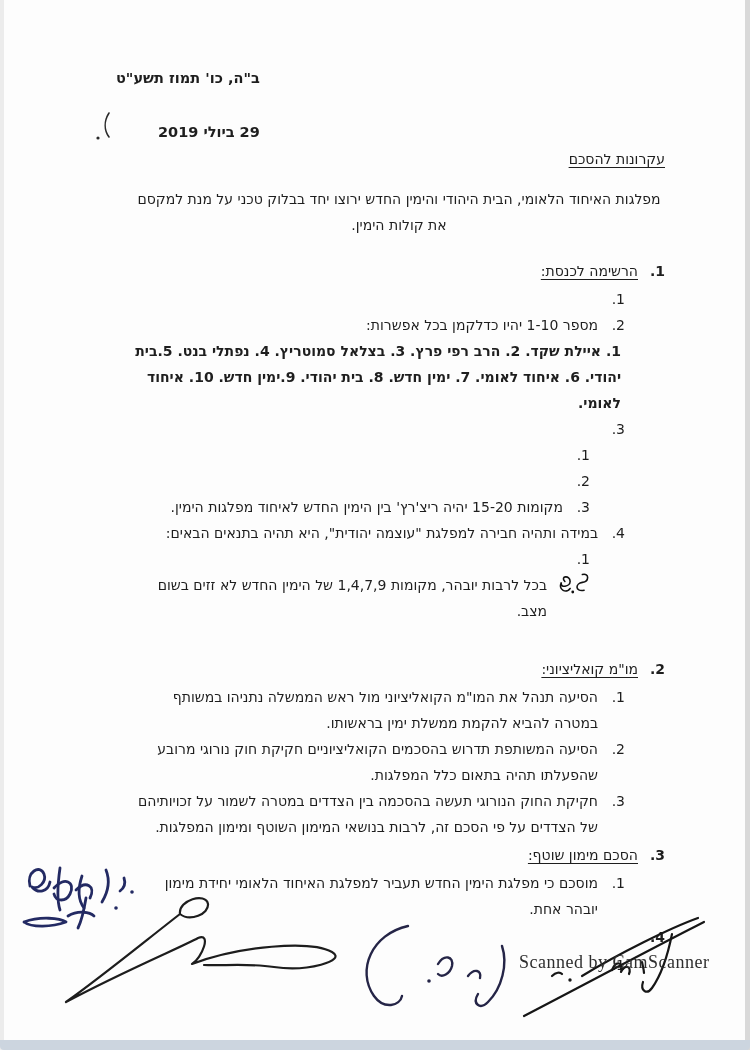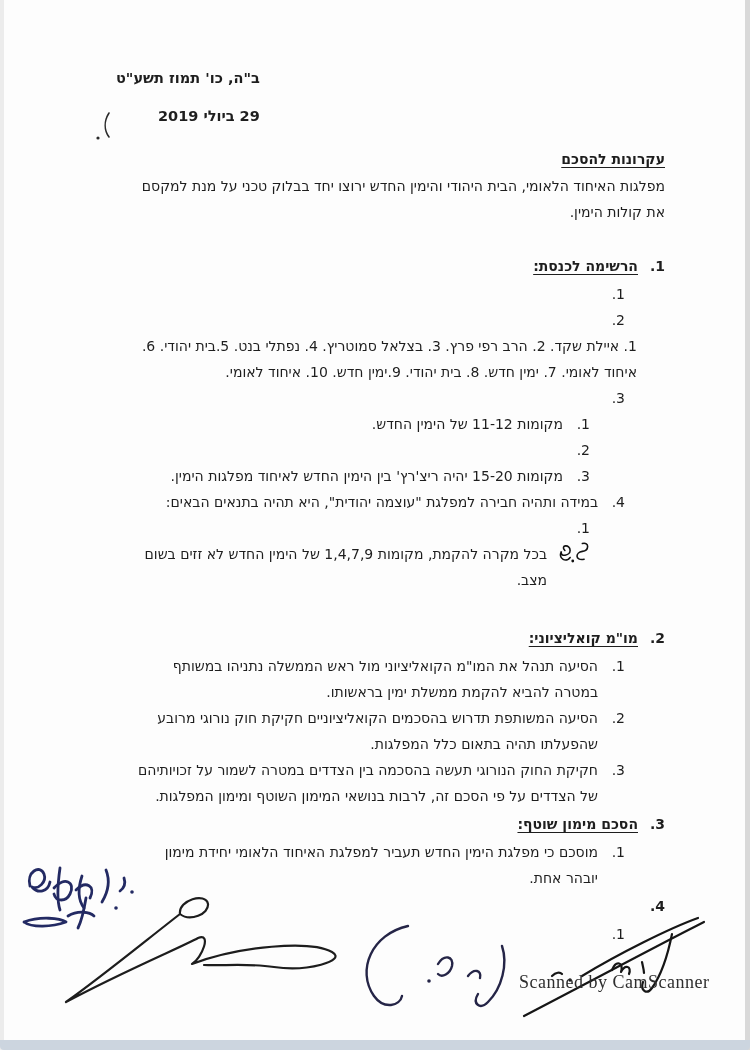--- a/index.html
+++ b/index.html
@@ -9,45 +9,45 @@
     font-family:"DejaVu Sans","Liberation Sans",sans-serif;
     color:#1e1e1e;
   }
   
   .edge-left{position:absolute;left:0;top:0;width:4px;height:100%;background:#ececec;}
   .edge-right{position:absolute;right:0;top:0;width:5px;height:100%;background:#d9d9d9;}
   .edge-bottom{position:absolute;left:0;right:0;bottom:0;height:10px;background:#ccd5df;border-radius:0 0 4px 4px;}
 
   
   .date-block{position:absolute;left:116px;top:68px;direction:rtl;text-align:right;font-weight:bold;font-size:14.5px;line-height:20px;}
-  .date-block .line2{margin-top:18px;text-align:right;}
+  .date-block .line2{margin-top:34px;text-align:right;}
 
   
   .content{position:absolute;top:146px;right:85px;width:532px;direction:rtl;font-size:14px;line-height:26px;}
-  .doc-title{font-weight:bold;text-decoration:underline;text-underline-offset:3px;margin-bottom:1px;}
-  .intro{margin-bottom:28px;}
+  .doc-title{font-weight:normal;text-decoration:underline;text-underline-offset:3px;margin-bottom:14px;}
+  .intro{margin-bottom:20px;text-align:center;}
   .row{display:flex;gap:7px;align-items:flex-start;}
   .num{min-width:20px;text-align:right;flex-shrink:0;}
   .b{font-weight:bold;}
-  .head{font-weight:bold;text-decoration:underline;text-underline-offset:3px;}
+  .head{font-weight:normal;text-decoration:underline;text-underline-offset:3px;}
   .l2{margin-right:40px;}
   .l3{margin-right:75px;}
-  .names{margin-right:28px;width:497px;}
+  .names{margin-right:44px;width:497px;font-weight:bold;}
   .sec2gap{margin-top:32px;}
   .secgap{margin-top:2px;}
   .headrow{margin-bottom:2px;}
   .mark-holder{min-width:36px;height:26px;position:relative;}
   .mark-holder svg{position:absolute;top:-1px;right:0;}
 
   
   .ink{position:absolute;pointer-events:none;}
   .sig path{fill:none;stroke-linecap:round;stroke-linejoin:round;}
 
   
-  .camscanner{position:absolute;left:519px;top:972px;font-family:"Liberation Serif","DejaVu Serif",serif;font-size:18px;color:#2e2e2e;letter-spacing:0.5px;}
+  .camscanner{position:absolute;left:519px;top:952px;font-family:"Liberation Serif","DejaVu Serif",serif;font-size:18px;color:#2e2e2e;letter-spacing:0.5px;}
 </style>
 </head>
 <body>
 
 <div id="canvas">
 
   <div class="date-block">
     <div>ב"ה, כו' תמוז תשע"ט</div>
     <div class="line2">29 ביולי 2019</div>
   </div>
@@ -65,28 +65,28 @@
 
     <div class="row headrow">
       <span class="num b">1.</span>
       <span class="head">הרשימה לכנסת:</span>
     </div>
     <div class="row l2">
       <span class="num">1.</span>
     </div>
     <div class="row l2">
       <span class="num">2.</span>
+      <span>מספר 1-10 יהיו כדלקמן בכל אפשרות:</span>
     </div>
     <div class="names">1. איילת שקד. 2. הרב רפי פרץ. 3. בצלאל סמוטריץ. 4. נפתלי בנט. 5.בית יהודי. 6. איחוד לאומי. 7. ימין חדש. 8. בית יהודי. 9.ימין חדש. 10. איחוד לאומי.</div>
     <div class="row l2">
       <span class="num">3.</span>
     </div>
     <div class="row l3">
       <span class="num">1.</span>
-      <span>מקומות 11-12 של הימין החדש.</span>
     </div>
     <div class="row l3">
       <span class="num">2.</span>
     </div>
     <div class="row l3">
       <span class="num">3.</span>
       <span>מקומות 15-20 יהיה ריצ'רץ' בין הימין החדש לאיחוד מפלגות הימין.</span>
     </div>
     <div class="row l2">
       <span class="num">4.</span>
@@ -96,21 +96,21 @@
       <span class="num">1.</span>
     </div>
     <div class="row l3">
       <span class="num mark-holder">
         <svg width="38" height="28" viewBox="0 0 42 32">
           <path d="M34,4 C42,2 42,12 34,13 C26,14 25,24 36,22" fill="none" stroke="#111" stroke-width="1.8" stroke-linecap="round"></path>
           <path d="M14,12 C8,6 20,4 20,12 C20,18 8,20 10,13 C6,22 16,26 20,20" fill="none" stroke="#111" stroke-width="1.8" stroke-linecap="round"></path>
           <circle cx="23" cy="24" r="1.6" fill="#111"></circle>
         </svg>
       </span>
-      <span>בכל מקרה להקמת, מקומות 1,4,7,9 של הימין החדש לא זזים בשום מצב.</span>
+      <span>בכל לרבות יובהר, מקומות 1,4,7,9 של הימין החדש לא זזים בשום מצב.</span>
     </div>
 
     <div class="row headrow sec2gap">
       <span class="num b">2.</span>
       <span class="head">מו"מ קואליציוני:</span>
     </div>
     <div class="row l2">
       <span class="num">1.</span>
       <span>הסיעה תנהל את המו"מ הקואליציוני מול ראש הממשלה נתניהו במשותף במטרה להביא להקמת ממשלת ימין בראשותו.</span>
     </div>

